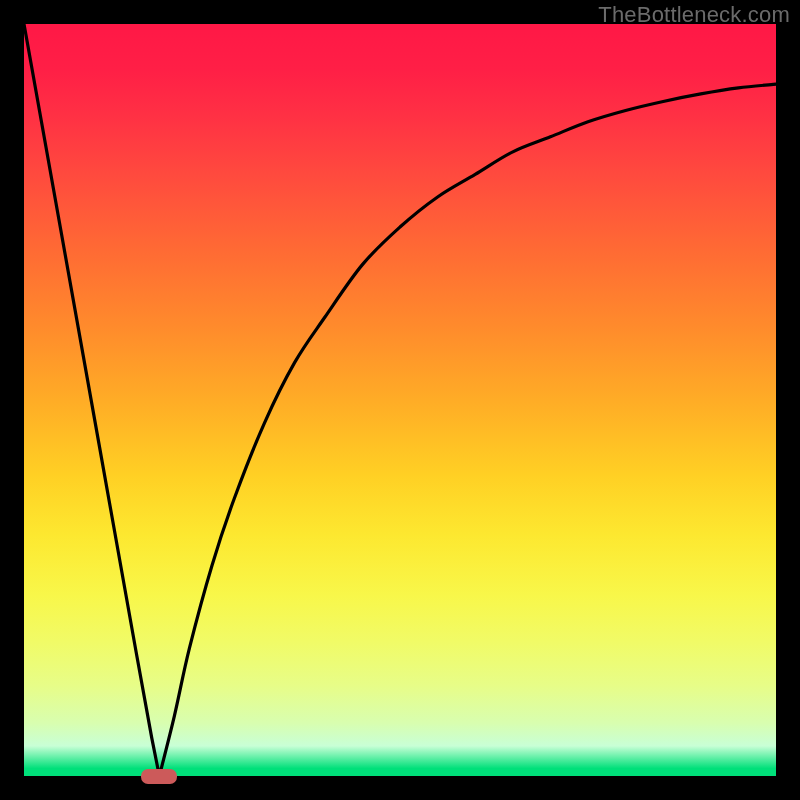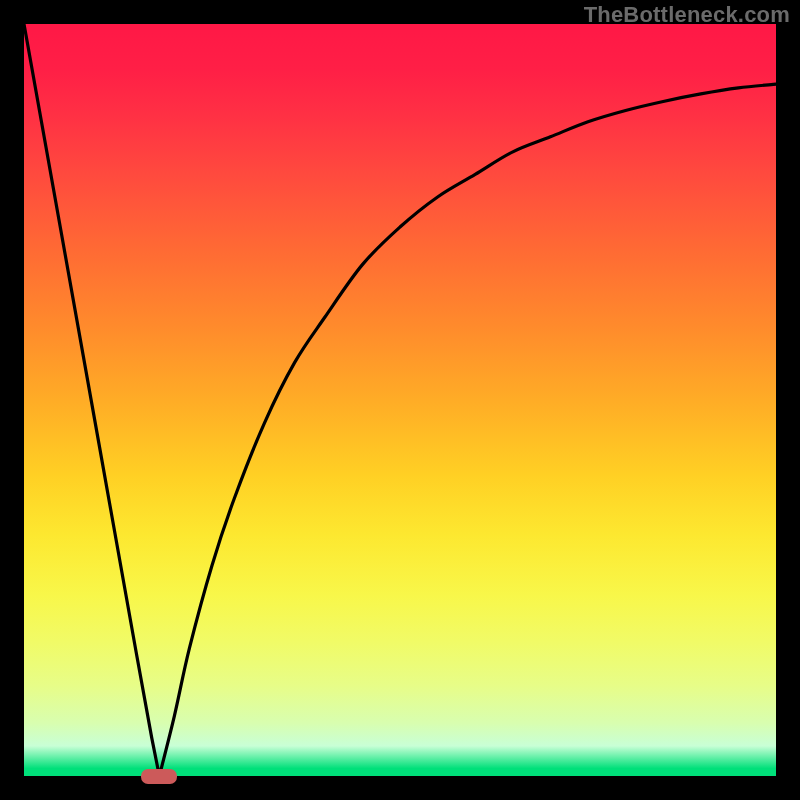--- a/index.html
+++ b/index.html
@@ -41,21 +41,21 @@
       #00e07a 99%,
       #00e07a 100%
     );
   }
   .watermark {
     position: absolute;
     top: 2px;
     right: 10px;
     color: #6b6b6b;
     font-size: 22px;
-    font-weight: 700;
+    font-weight: 400;
     letter-spacing: 0.2px;
     text-align: center;
   }
   svg.curve {
     position: absolute;
     left: 0;
     top: 0;
     width: 752px;
     height: 752px;
     overflow: visible;

